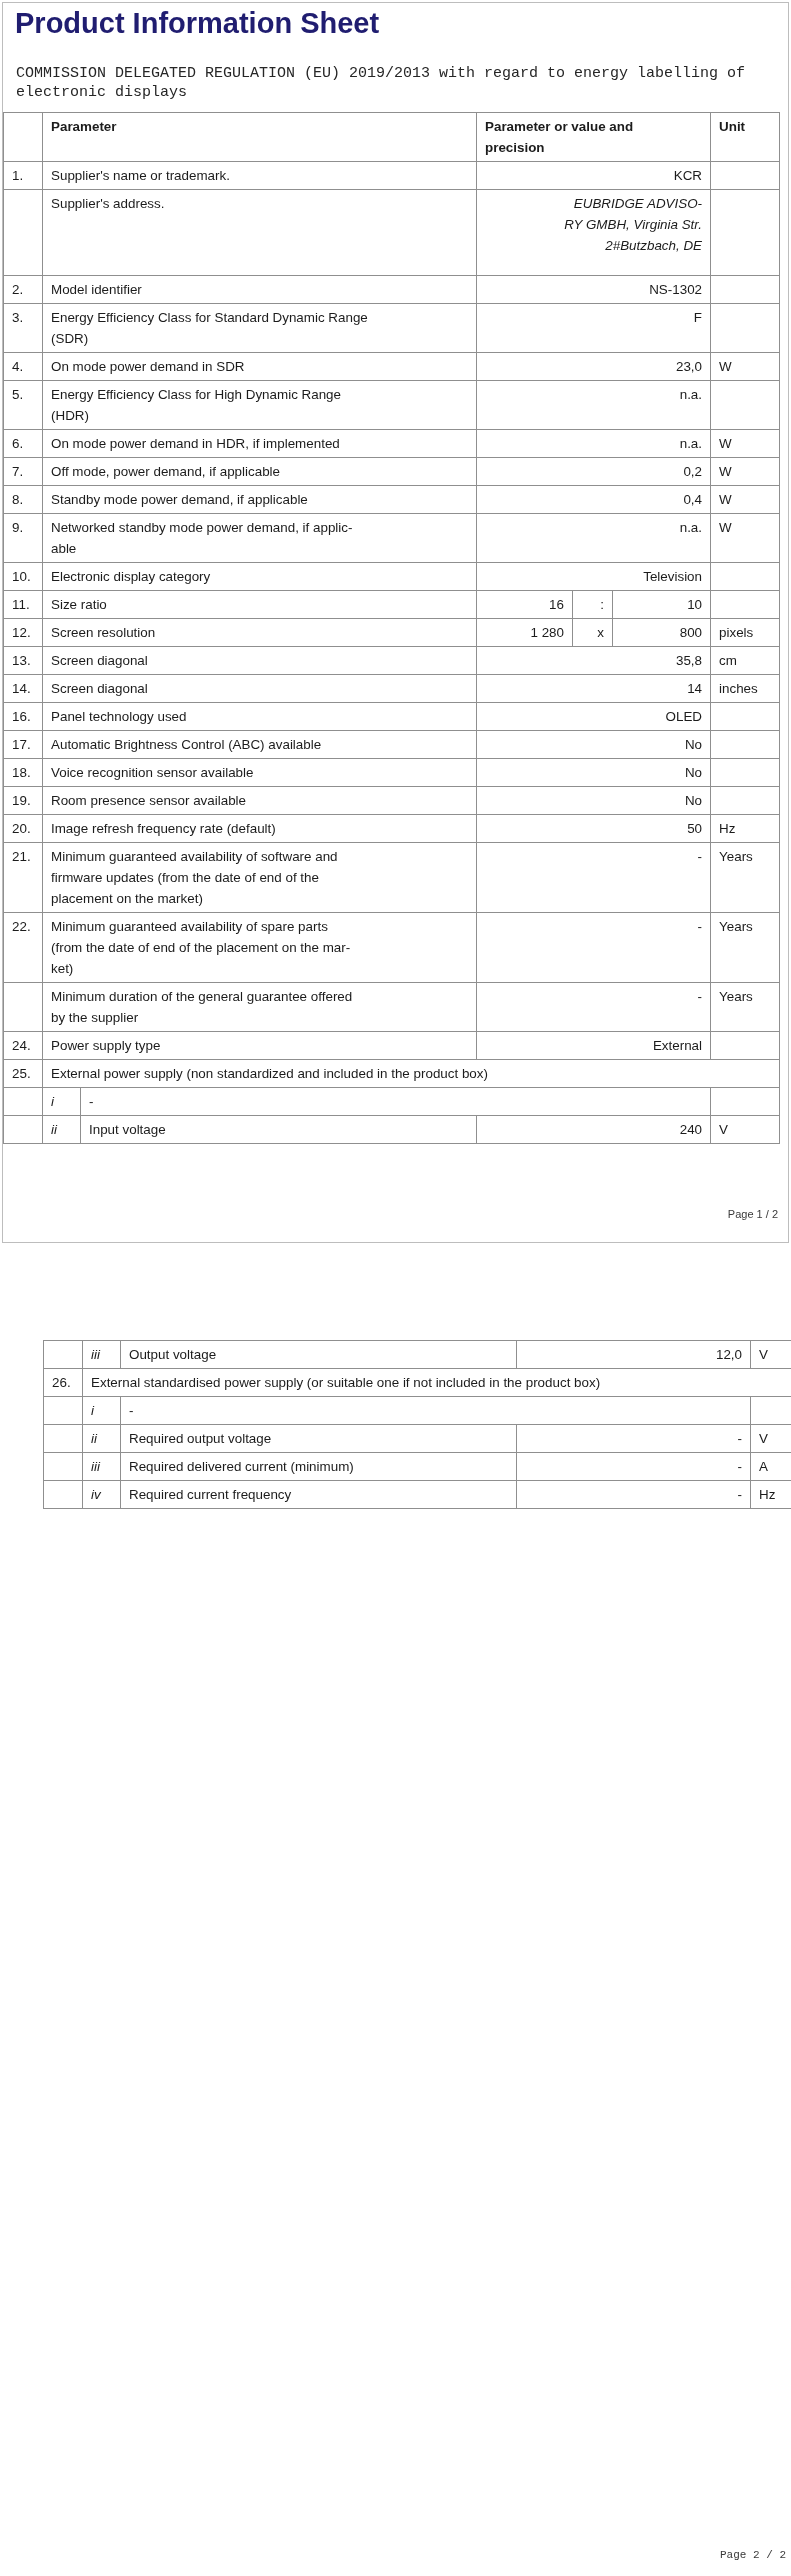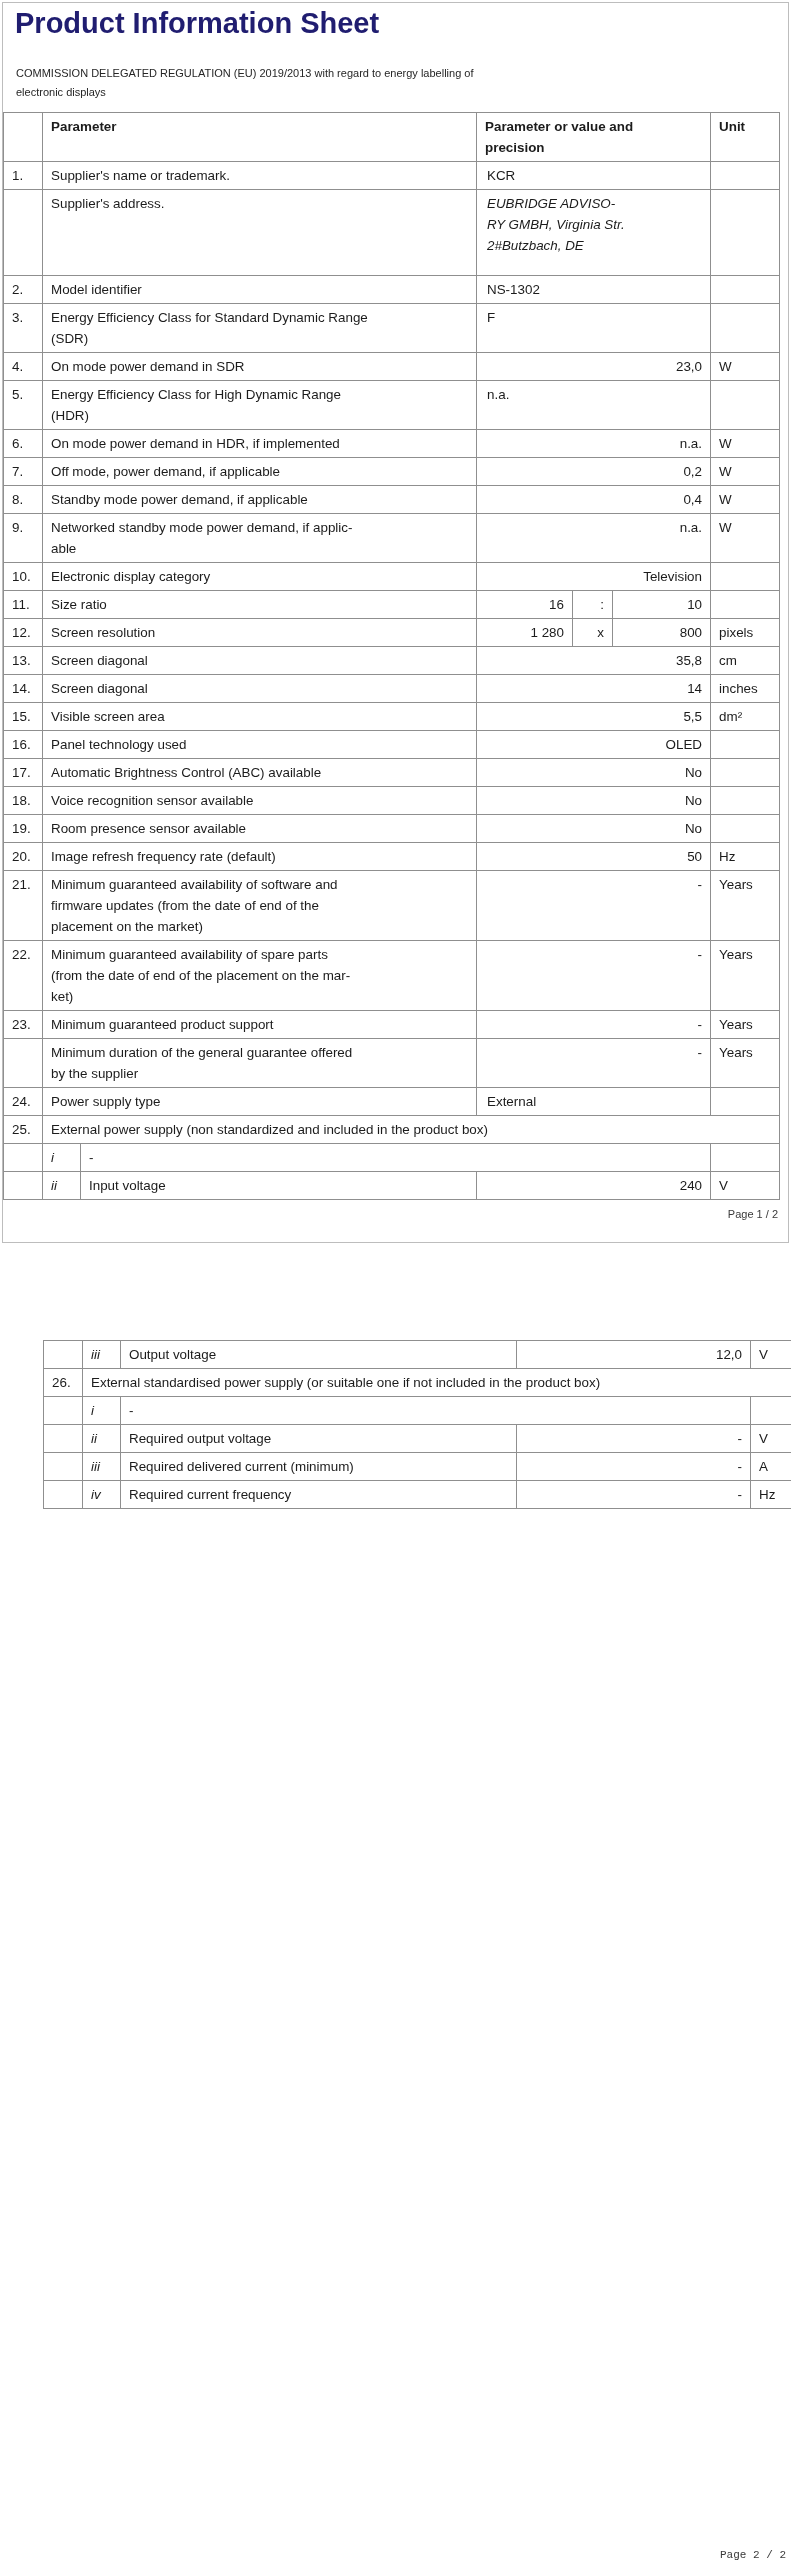--- a/index.html
+++ b/index.html
@@ -10,37 +10,37 @@
   .page1-frame{
     position:absolute;left:2px;top:2px;width:785px;height:1239px;
     border:1px solid #bdbdbd;background:#ffffff;
   }
   .doc-title{
     position:absolute;left:12px;top:4px;
     font-size:29px;font-weight:bold;color:#201d70;letter-spacing:0px;
   }
   .doc-subtitle{
     position:absolute;left:13px;top:61px;width:762px;
-    font-size:11px;color:#262626;white-space:pre-line;line-height:19px;
+    font-size:15px;color:#262626;white-space:pre-line;line-height:19px;font-family:Liberation Mono, monospace;
   }
   table.pis{
     border-collapse:collapse;table-layout:fixed;
     font-size:13.4px;color:#1c1c1c;line-height:21px;border-radius:9px;
   }
   table.pis td{
     border:1px solid #8f8f8f;vertical-align:top;
     padding:3px 8px;overflow:hidden;
   }
   .t1{position:absolute;left:0px;top:109px;width:776px;}
   .t2{position:absolute;left:3px;top:1340px;width:776px;margin-left:40px;}
   td.hdr{font-weight:bold;}
   td.num{padding-left:7px;padding-right:2px;}
   td.roman{font-style:italic;padding-left:10px;}
   td.val{text-align:right;padding-right:11px;}
-  td.val.left{text-align:left;padding-left:10px;}
+  td.val.left{text-align:right;padding-left:10px;}
   td.ctr{text-align:right;padding-left:2px;padding-right:2px;}
   td.unit{padding-left:8px;}
   .prewrap{white-space:pre-line;}
   .addr-val{min-height:79px;font-style:italic;}
   .hdr-pad{padding-top:5px;padding-bottom:5px;}
   .footer1{
     position:absolute;right:10px;top:1205px;
     font-size:11px;color:#3a3a3a;
   }
   .footer2{
@@ -184,26 +184,20 @@
         <td class="unit">cm</td>
       </tr>
 
       <tr>
         <td class="num">14.</td>
         <td colspan="2">Screen diagonal</td>
         <td colspan="3" class="val">14</td>
         <td class="unit">inches</td>
       </tr>
 
-      <tr>
-        <td class="num">15.</td>
-        <td colspan="2">Visible screen area</td>
-        <td colspan="3" class="val">5,5</td>
-        <td class="unit">dm²</td>
-      </tr>
 
       <tr>
         <td class="num">16.</td>
         <td colspan="2">Panel technology used</td>
         <td colspan="3" class="val">OLED</td>
         <td class="unit"></td>
       </tr>
 
       <tr>
         <td class="num">17.</td>
@@ -244,26 +238,20 @@
 
       <tr>
         <td class="num">22.</td>
         <td colspan="2" class="prewrap">Minimum guaranteed availability of spare parts
 (from the date of end of the placement on the mar-
 ket)</td>
         <td colspan="3" class="val">-</td>
         <td class="unit">Years</td>
       </tr>
 
-      <tr>
-        <td class="num">23.</td>
-        <td colspan="2">Minimum guaranteed product support</td>
-        <td colspan="3" class="val">-</td>
-        <td class="unit">Years</td>
-      </tr>
 
       <tr>
         <td class="num"></td>
         <td colspan="2" class="prewrap">Minimum duration of the general guarantee offered
 by the supplier</td>
         <td colspan="3" class="val">-</td>
         <td class="unit">Years</td>
       </tr>
 
       <tr>

